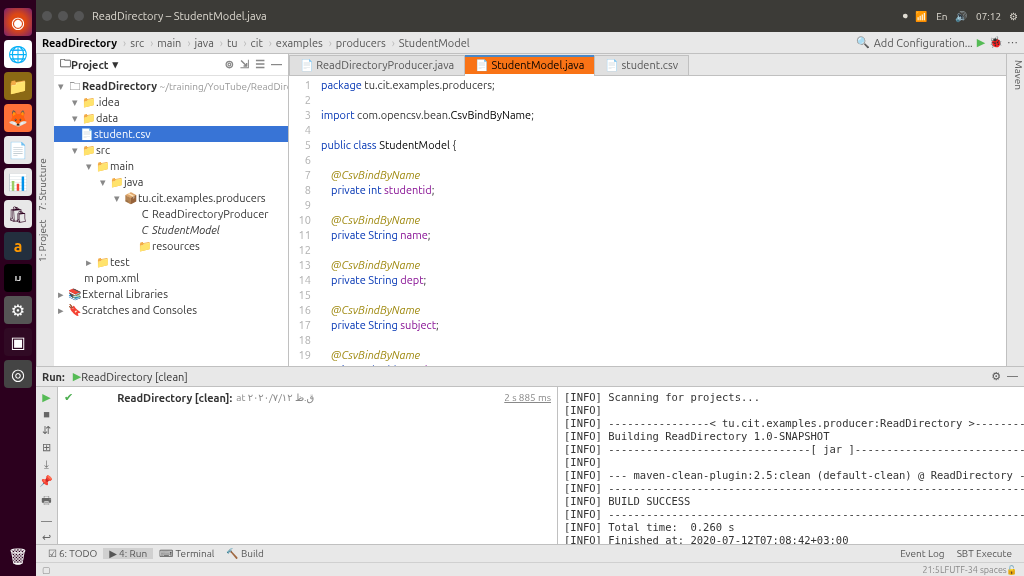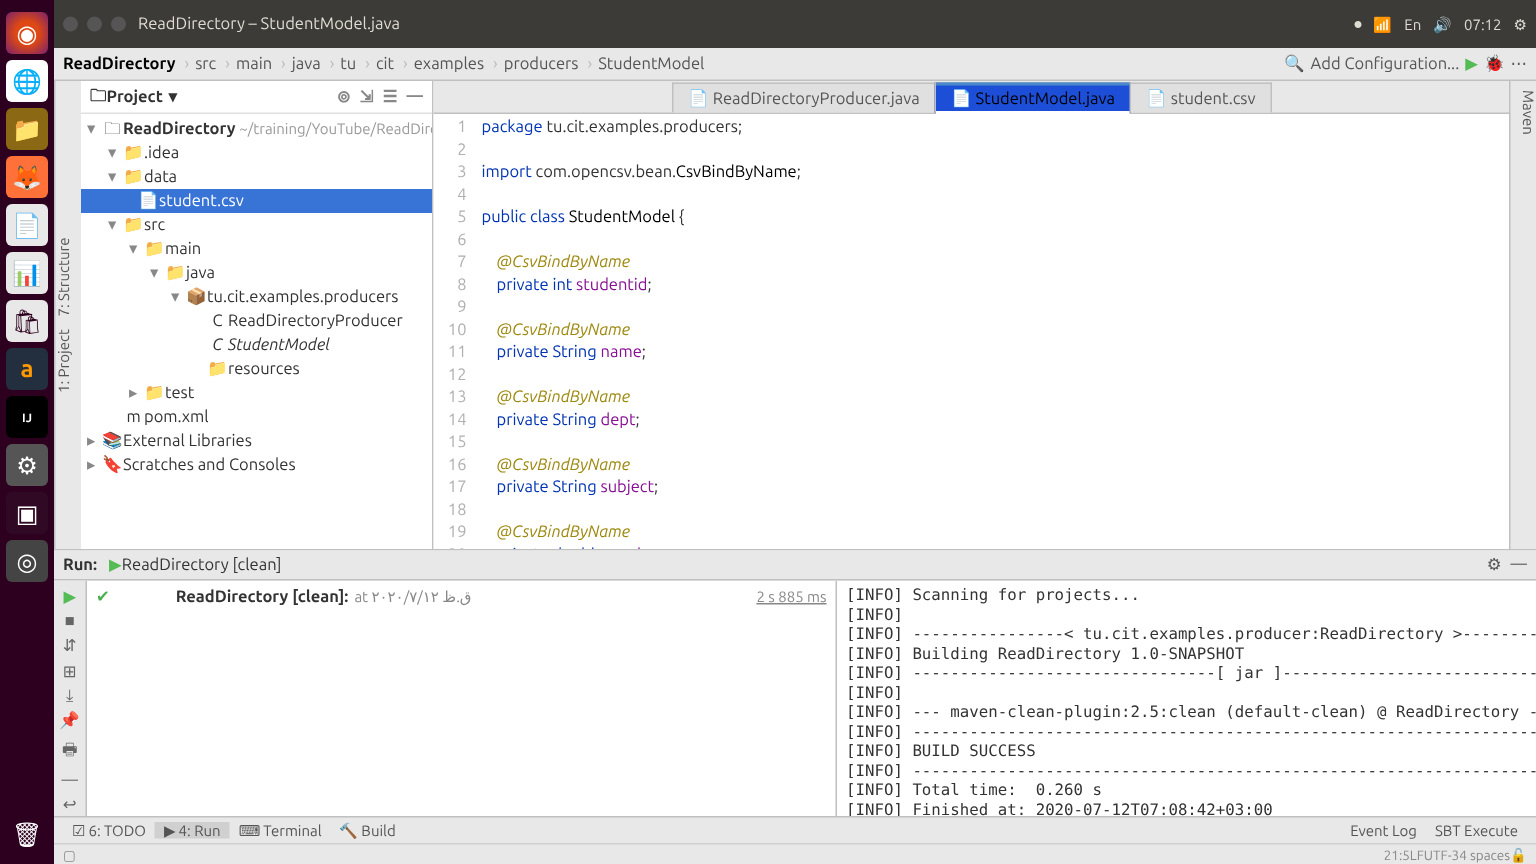--- a/index.html
+++ b/index.html
@@ -47,23 +47,23 @@
 .project-header { height: 22px; display: flex; align-items: center; padding: 0 6px; border-bottom: 1px solid #e0e0e0; font-size: 11px; color: #333; font-weight: bold; }
 .project-header .right-icons { margin-left: auto; display: flex; gap: 6px; color: #888; }
 .project-tree { flex: 1; overflow: auto; padding: 2px 0; font-size: 11px; color: #333; }
 .project-tree .node { white-space: nowrap; padding: 0 4px; height: 16px; line-height: 16px; cursor: pointer; }
 .project-tree .node.selected { background: #3874d6; color: #fff; }
 .project-tree .arrow { display: inline-block; width: 10px; color: #888; }
 .project-tree .icon { display: inline-block; width: 14px; text-align: center; }
 .project-tree .muted { color: #999; font-size: 10px; }
 
 .editor-panel { flex: 1; display: flex; flex-direction: column; overflow: hidden; }
-.editor-tabs { height: 22px; background: #e8e8e8; border-bottom: 1px solid #c0c0c0; display: flex; align-items: flex-end; font-size: 11px; justify-content: center; }
+.editor-tabs { height: 22px; background: #e8e8e8; border-bottom: 1px solid #c0c0c0; display: flex; align-items: flex-end; font-size: 11px; }
 .editor-tabs .tab { padding: 3px 10px; border: 1px solid #c0c0c0; border-bottom: none; background: #e0e0e0; margin-right: -1px; cursor: pointer; color: #555; }
-.editor-tabs .tab.active { background: #1d4ed8; color: #000; position: relative; }
+.editor-tabs .tab.active { background: #f97316; color: #000; position: relative; }
 .editor-tabs .tab.active::after { content:''; position:absolute; bottom:-1px; left:0; right:0; height:2px; background:#fff; }
 .editor-tabs .tab.active::before { content:''; position:absolute; bottom:0; left:0; right:0; height:2px; background:#4a88c7; top:-1px; bottom:auto; }
 
 .editor-body { flex: 1; display: flex; overflow: hidden; font-family: "JetBrains Mono", Consolas, monospace; font-size: 11px; background: #fff; }
 .gutter-nums { width: 28px; background: #fff; color: #b0b0b0; text-align: right; padding: 2px 6px 2px 0; line-height: 15px; flex-shrink: 0; }
 .code { flex: 1; padding: 2px 4px; line-height: 15px; white-space: pre; color: #333; overflow: hidden; }
 .code .line:nth-child(22) { background: #fffbe6; }
 .kw { color: #0033b3; }
 .ann { color: #9e880d; font-style: italic; }
 .cls { color: #000; }
@@ -159,21 +159,21 @@
           <span>⊚</span>
           <span>⇲</span>
           <span>☰</span>
           <span>—</span>
         </div>
       </div>
       <div class="project-tree" id="project-tree">
           <div class="node"><span class="arrow">▾</span><span class="icon">🗀</span><b>ReadDirectory</b> <span class="muted">~/training/YouTube/ReadDirectory</span></div>
           <div class="node" style="padding-left: 18px;"><span class="arrow">▾</span><span class="icon">📁</span>.idea</div>
           <div class="node" style="padding-left: 18px;"><span class="arrow">▾</span><span class="icon">📁</span>data</div>
-          <div class="node selected" style="padding-left: 28px;"><span class="arrow"> </span><span class="icon">📄</span>student.csv</div>
+          <div class="node selected" style="padding-left: 16px;"><span class="arrow"> </span><span class="icon">📄</span>student.csv</div>
           <div class="node" style="padding-left: 18px;"><span class="arrow">▾</span><span class="icon">📁</span>src</div>
           <div class="node" style="padding-left: 32px;"><span class="arrow">▾</span><span class="icon">📁</span>main</div>
           <div class="node" style="padding-left: 46px;"><span class="arrow">▾</span><span class="icon">📁</span>java</div>
           <div class="node" style="padding-left: 60px;"><span class="arrow">▾</span><span class="icon">📦</span>tu.cit.examples.producers</div>
           <div class="node" style="padding-left: 74px;"><span class="arrow"> </span><span class="icon">C</span>ReadDirectoryProducer</div>
           <div class="node" style="padding-left: 74px; font-style: italic;"><span class="arrow"> </span><span class="icon">C</span>StudentModel</div>
           <div class="node" style="padding-left: 74px;"><span class="arrow"> </span><span class="icon">📁</span>resources</div>
           <div class="node" style="padding-left: 32px;"><span class="arrow">▸</span><span class="icon">📁</span>test</div>
           <div class="node" style="padding-left: 18px;"><span class="arrow"> </span><span class="icon">m</span>pom.xml</div>
           <div class="node"><span class="arrow">▸</span><span class="icon">📚</span>External Libraries</div>

